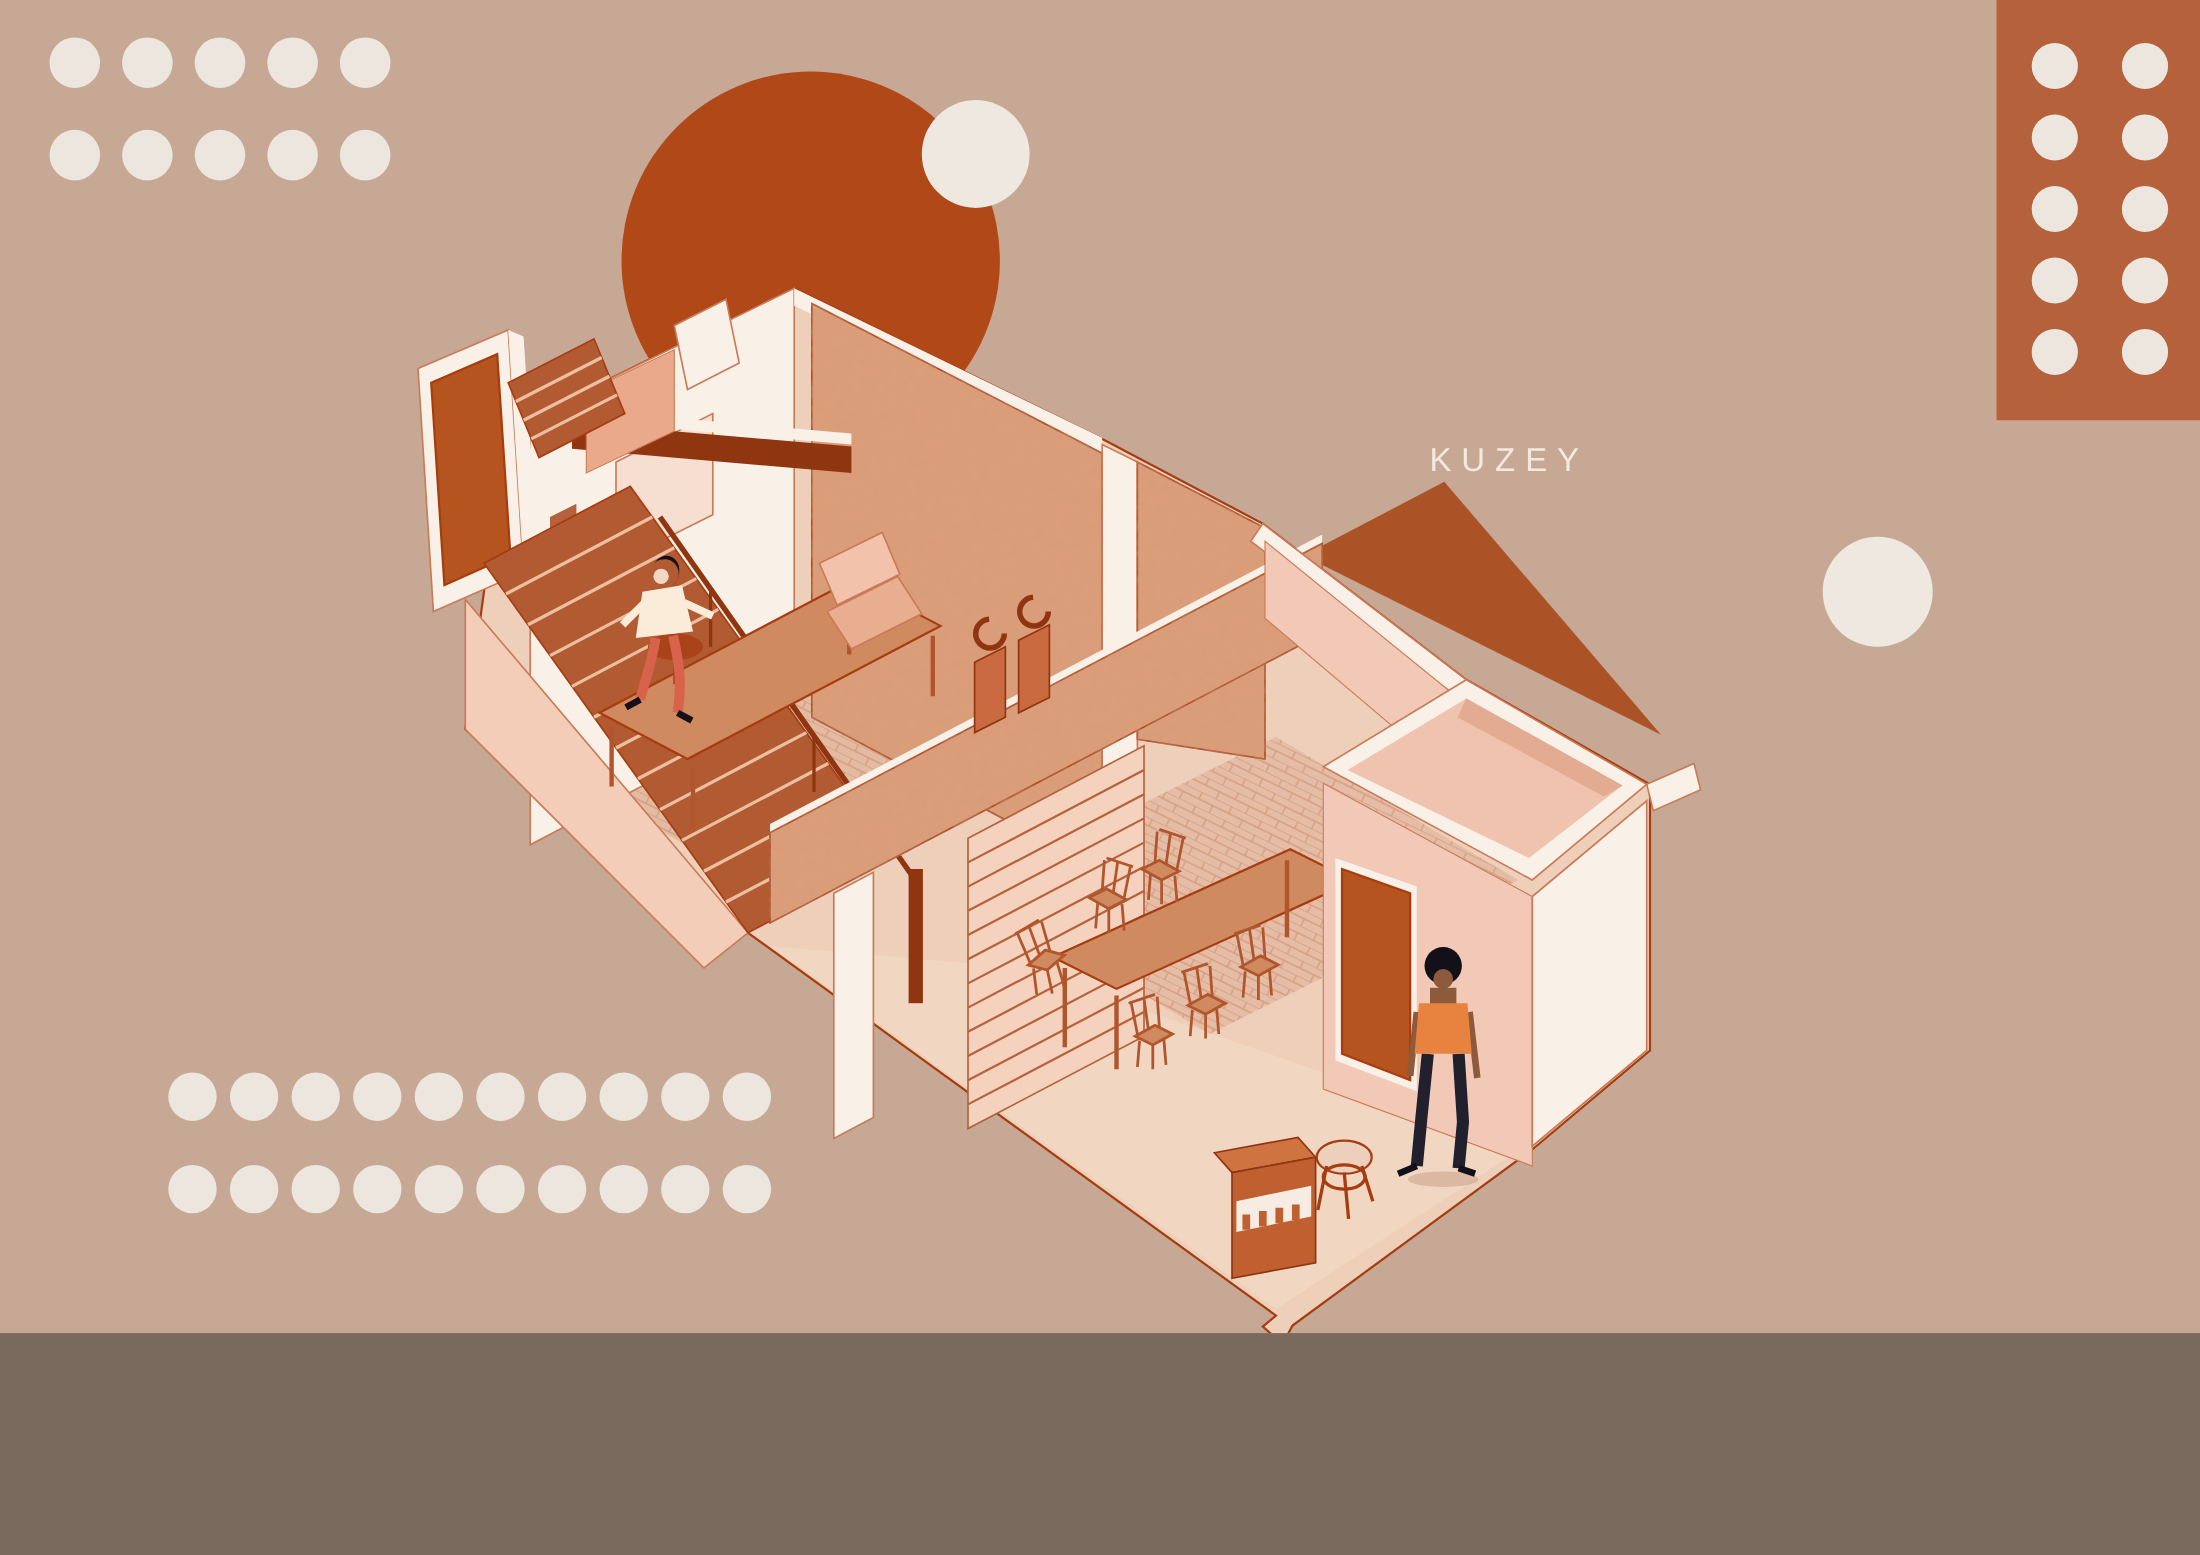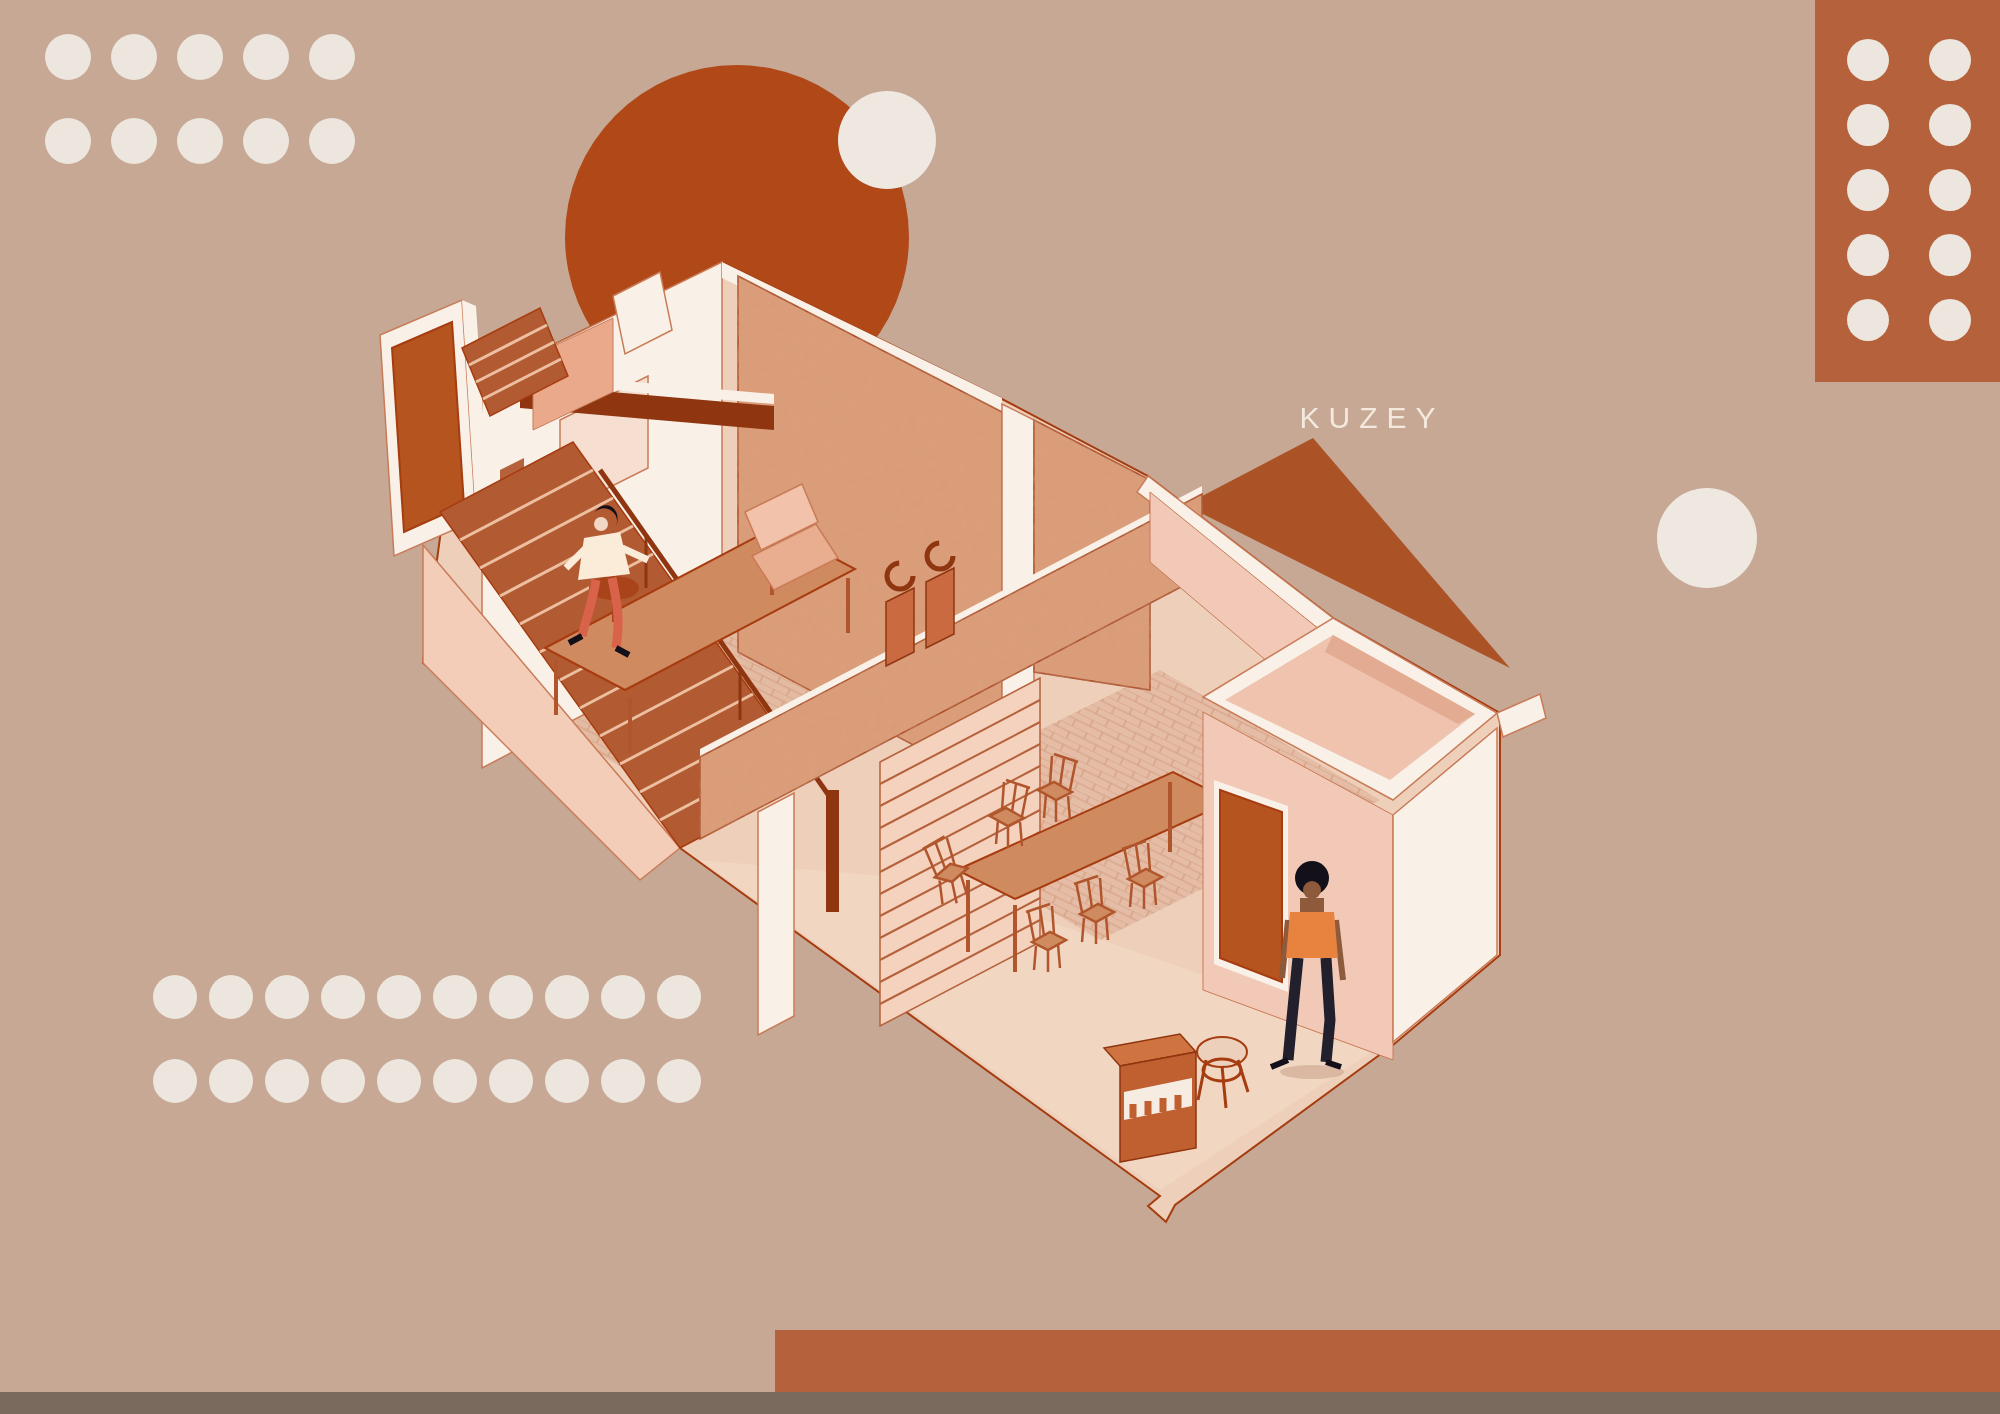--- a/index.html
+++ b/index.html
@@ -2,21 +2,21 @@
 <html style="--background: #c6a894; --dot_cream: #ece6de; --circle_cream: #eee8e0; --label_cream: #f3e9de; --rust: #b04818; --terracotta: #b5613c; --triangle: #ab5226; --wall_white: #f9f1e8; --wall_edge: #c97b58; --line_dark: #a63c10; --floor: #eecfba; --floor_light: #f2d9c6; --brick: #cf9576; --stone: #dd9e7c; --stair: #b25a31; --stair_step: #ecbfa1; --beam: #8f3610; --wood: #d08a60; --wood_dark: #b0552c; --salmon: #eba98c; --pink_wall: #f2c9b6; --door: #b5541f; --skin_light: #f3d7c4; --skin_dark: #8d5a3c; --hair_dark: #141019; --top_cream: #faecd9; --top_orange: #e8833f; --pants_red: #d9634a; --pants_navy: #23202e;"><head>
 <meta charset="utf-8">
 <style>
   html,body{margin:0;padding:0;}
   body{
     font-family:"Liberation Sans", sans-serif;
     background:#7a6a5e;
   }
   .stage{
     position:relative;
-    width:2000px;height:1392px;
+    width:2000px;height:1212px;
     background:var(--background);
     overflow:hidden;
   }
   svg{display:block;}
   
   .wall      {fill:var(--wall_white);stroke:var(--wall_edge);stroke-width:1.5;}
   .wall-noline{fill:var(--wall_white);}
   .pinkwall  {fill:var(--pink_wall);stroke:var(--wall_edge);stroke-width:1;}
   .stonefill {fill:var(--stone);stroke:var(--line_dark);stroke-width:1.5;}
   .floorfill {fill:var(--floor);stroke:var(--line_dark);stroke-width:2;}

